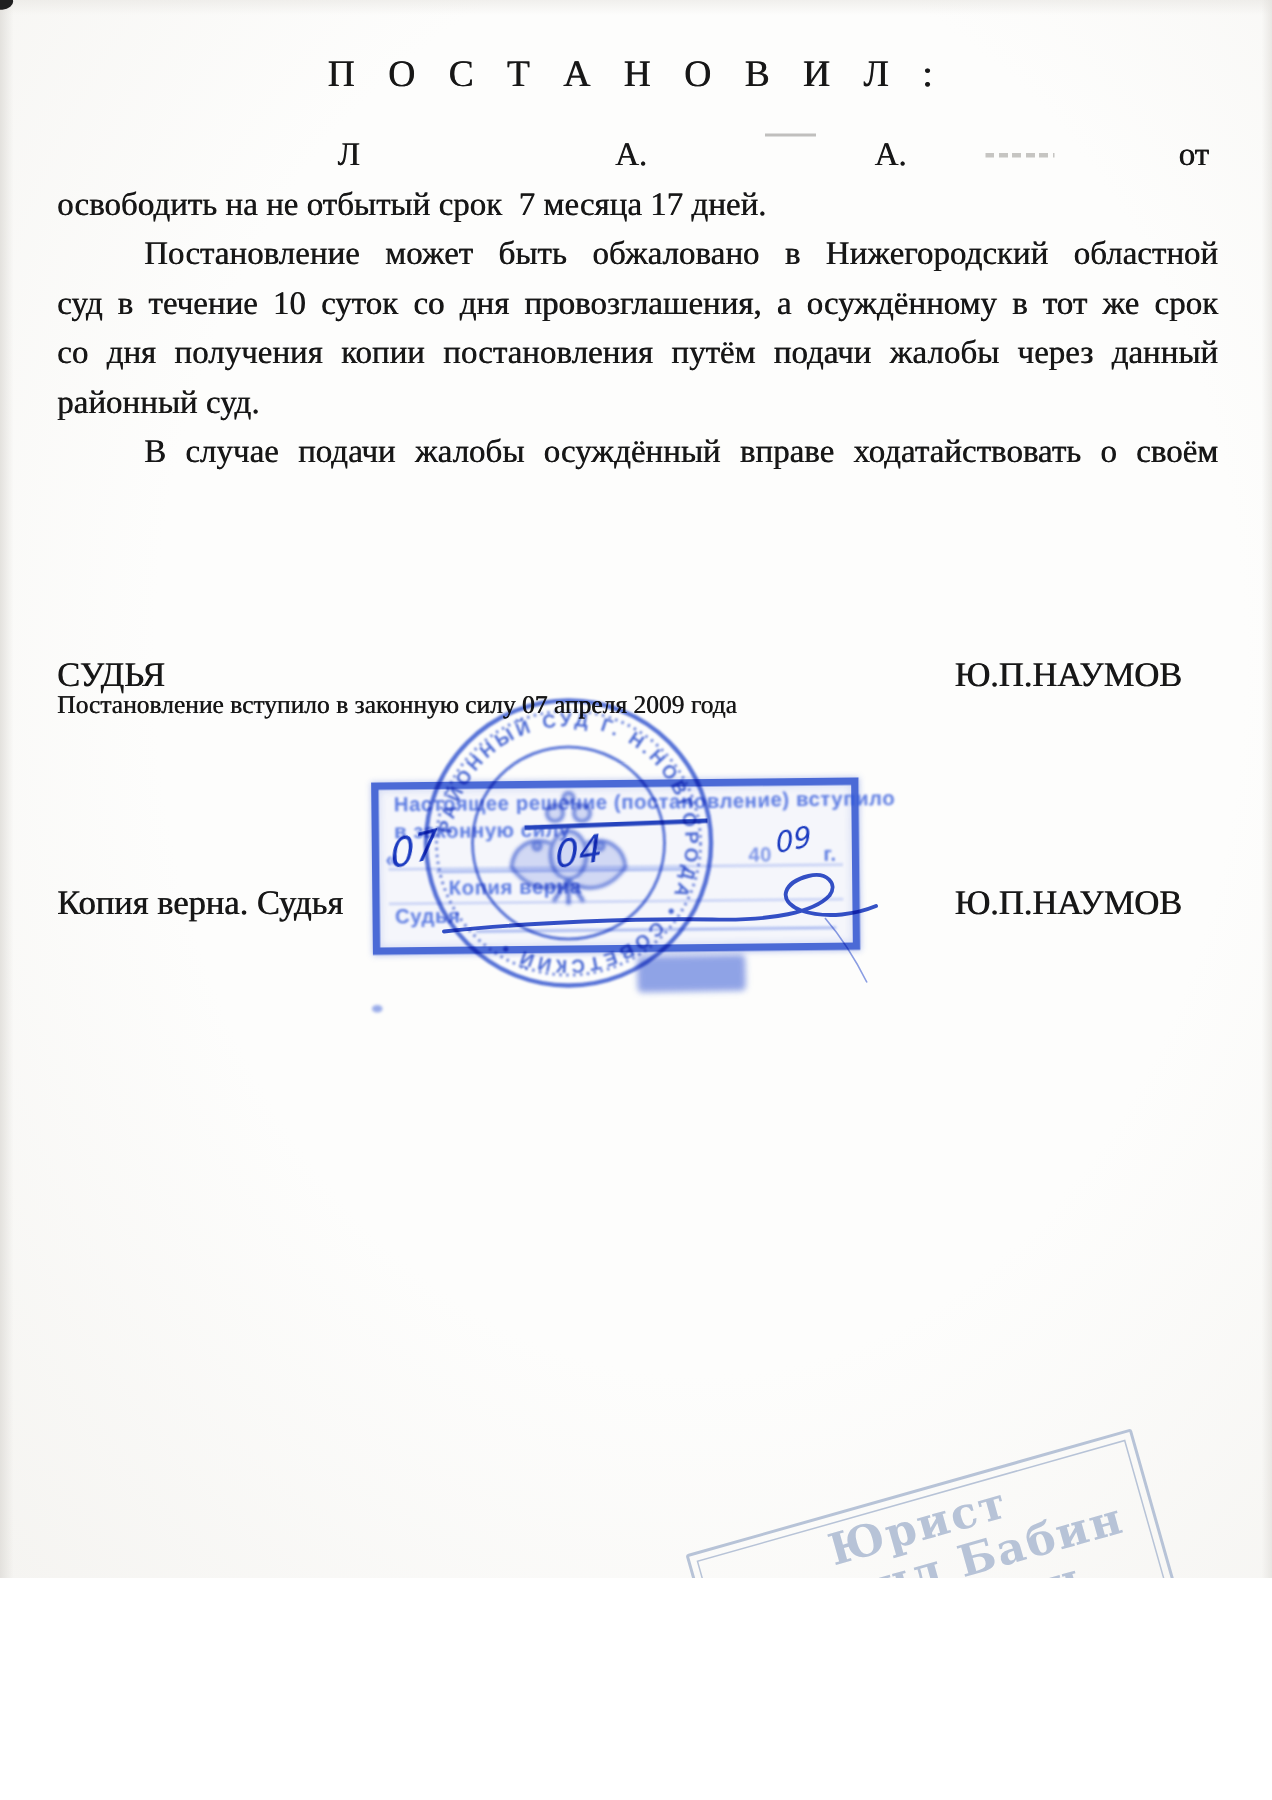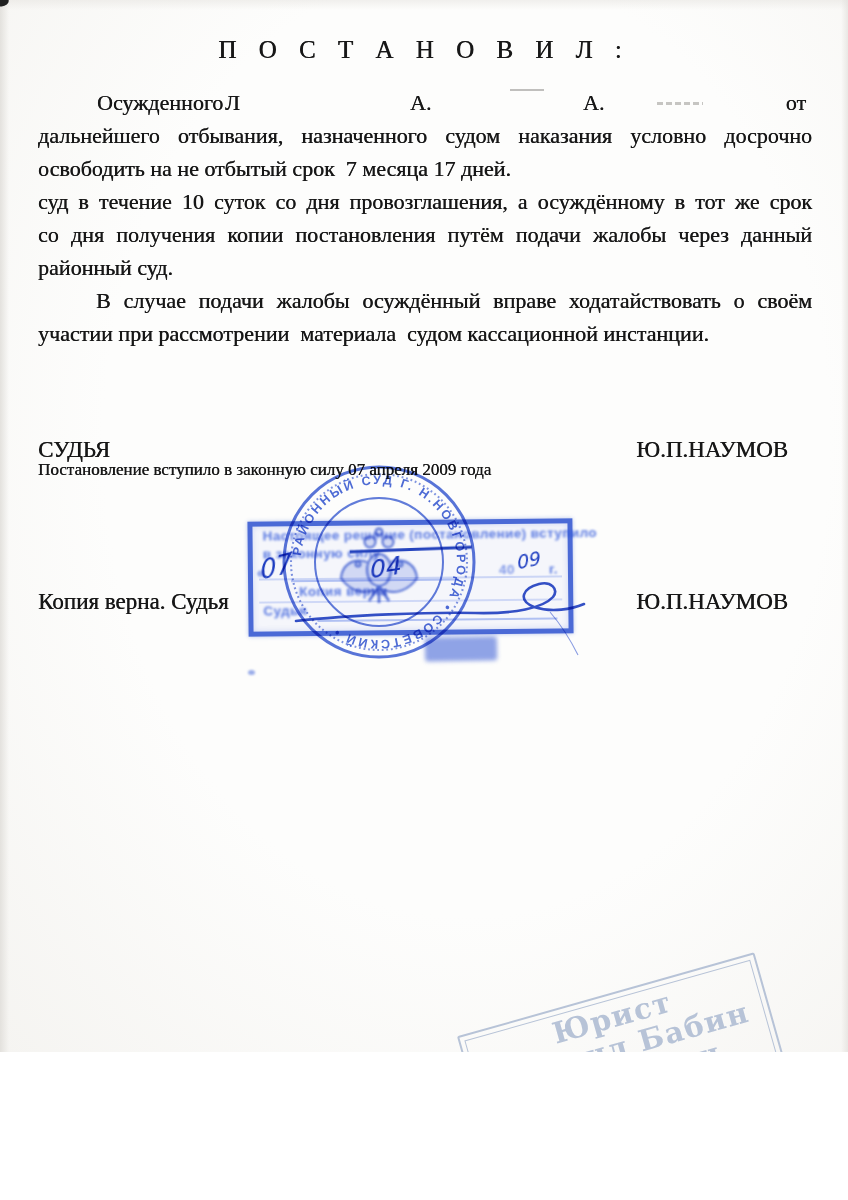--- a/index.html
+++ b/index.html
@@ -80,28 +80,27 @@
 </style>
 </head>
 <body>
 
 <div class="page">
   <div class="nick"></div>
 
   <h1 class="title">П О С Т А Н О В И Л :</h1>
 
   <div class="doc">
-      <div class="line gline"><span class="gp1">Осужденного</span><span class="gp2">Л</span><span class="gp3">А.</span><span class="gp4">А.</span><span class="gp5">от</span><div class="art1"></div><div class="art2"></div></div>
-      <div class="line j">дальнейшего отбывания, назначенного судом наказания условно досрочно</div>
+      <div class="line gline"><span class="gp2">Л</span><span class="gp3">А.</span><span class="gp4">А.</span><span class="gp5">от</span><div class="art1"></div><div class="art2"></div></div>
       <div class="line">освободить на не отбытый срок  7 месяца 17 дней.</div>
+      <div class="line j ind">Постановление может быть обжаловано в Нижегородский областной</div>
       <div class="line j">суд в течение 10 суток со дня провозглашения, а осуждённому в тот же срок</div>
       <div class="line j">со дня получения копии постановления  путём подачи жалобы через данный</div>
       <div class="line">районный суд.</div>
       <div class="line j ind">В случае подачи жалобы осуждённый вправе ходатайствовать о своём</div>
-      <div class="line">участии при рассмотрении  материала  судом кассационной инстанции.</div>
     </div>
 
   <div class="sigrow row-judge">
     <span>СУДЬЯ</span>
     <span>Ю.П.НАУМОВ</span>
   </div>
 
   <div class="force">Постановление вступило в законную силу 07 апреля 2009 года</div>
 
   <div class="sigrow row-copy">

